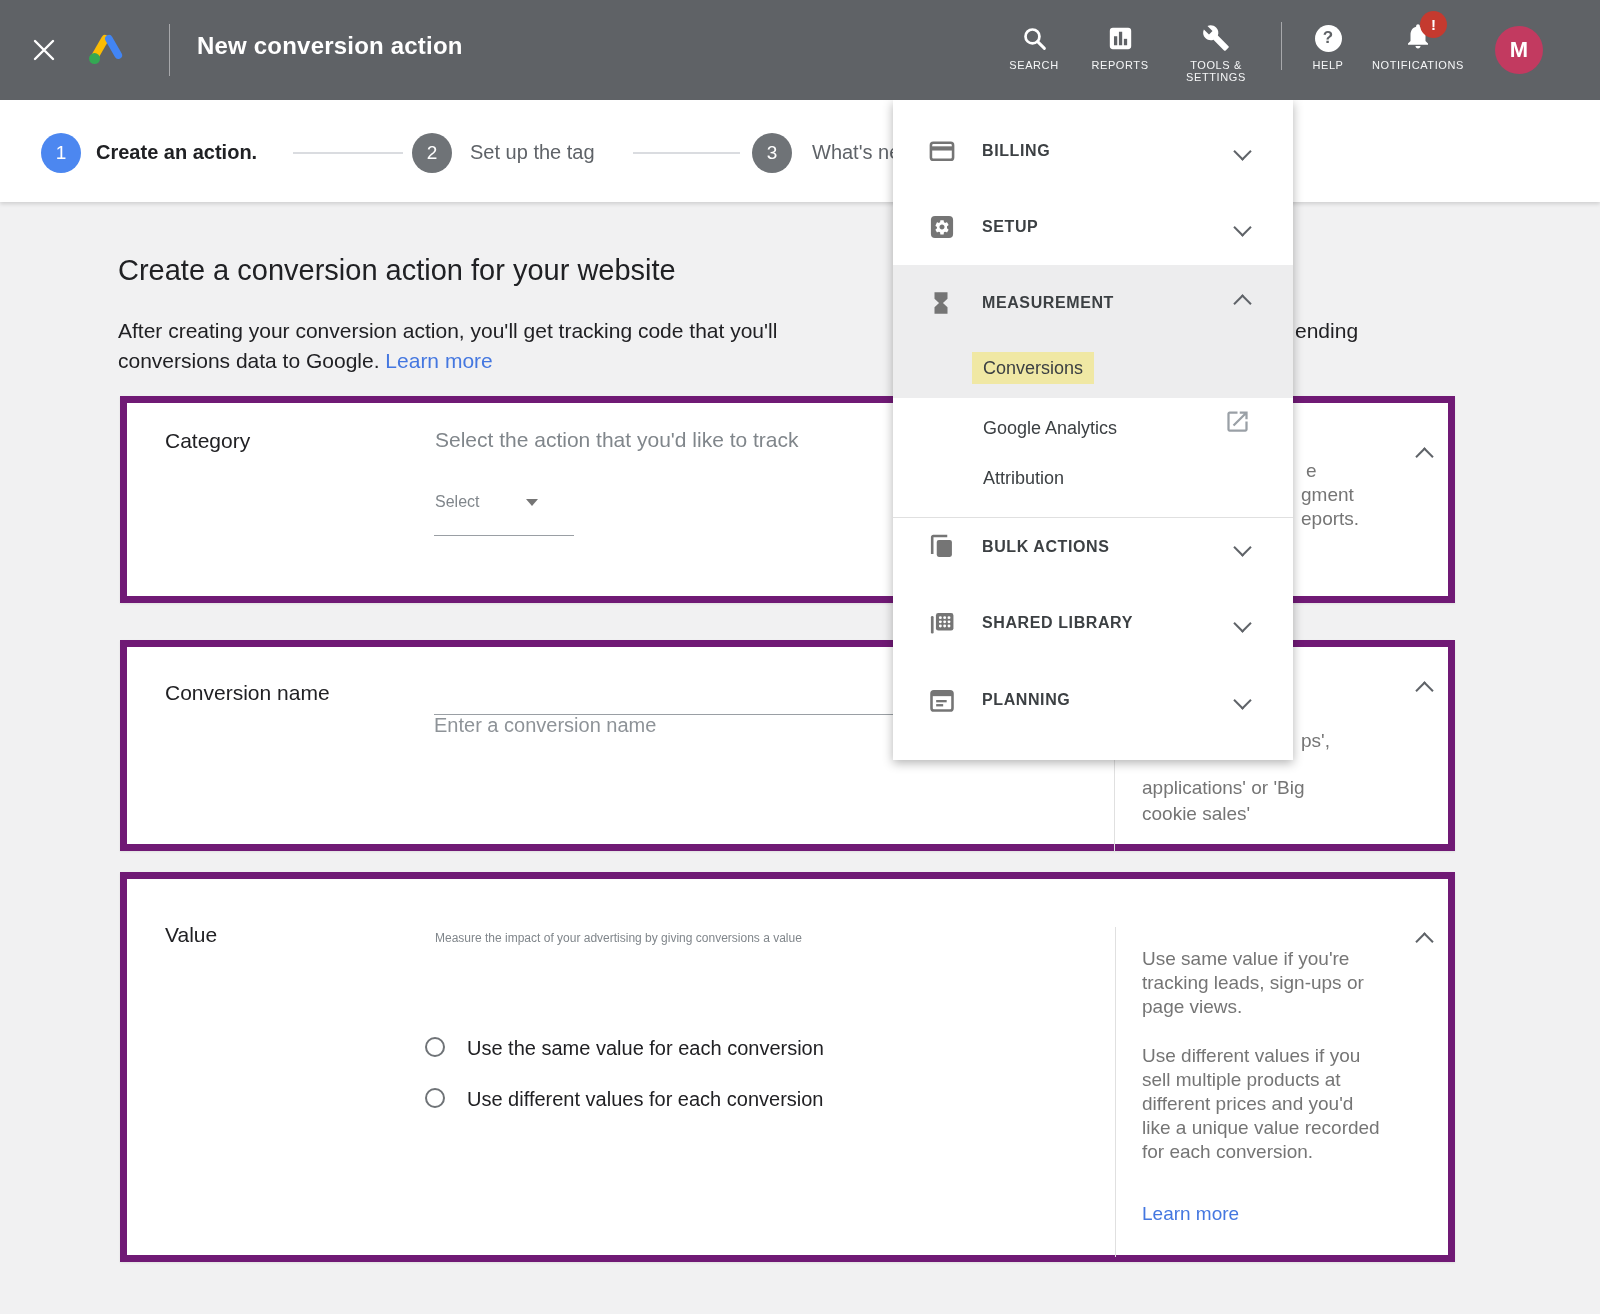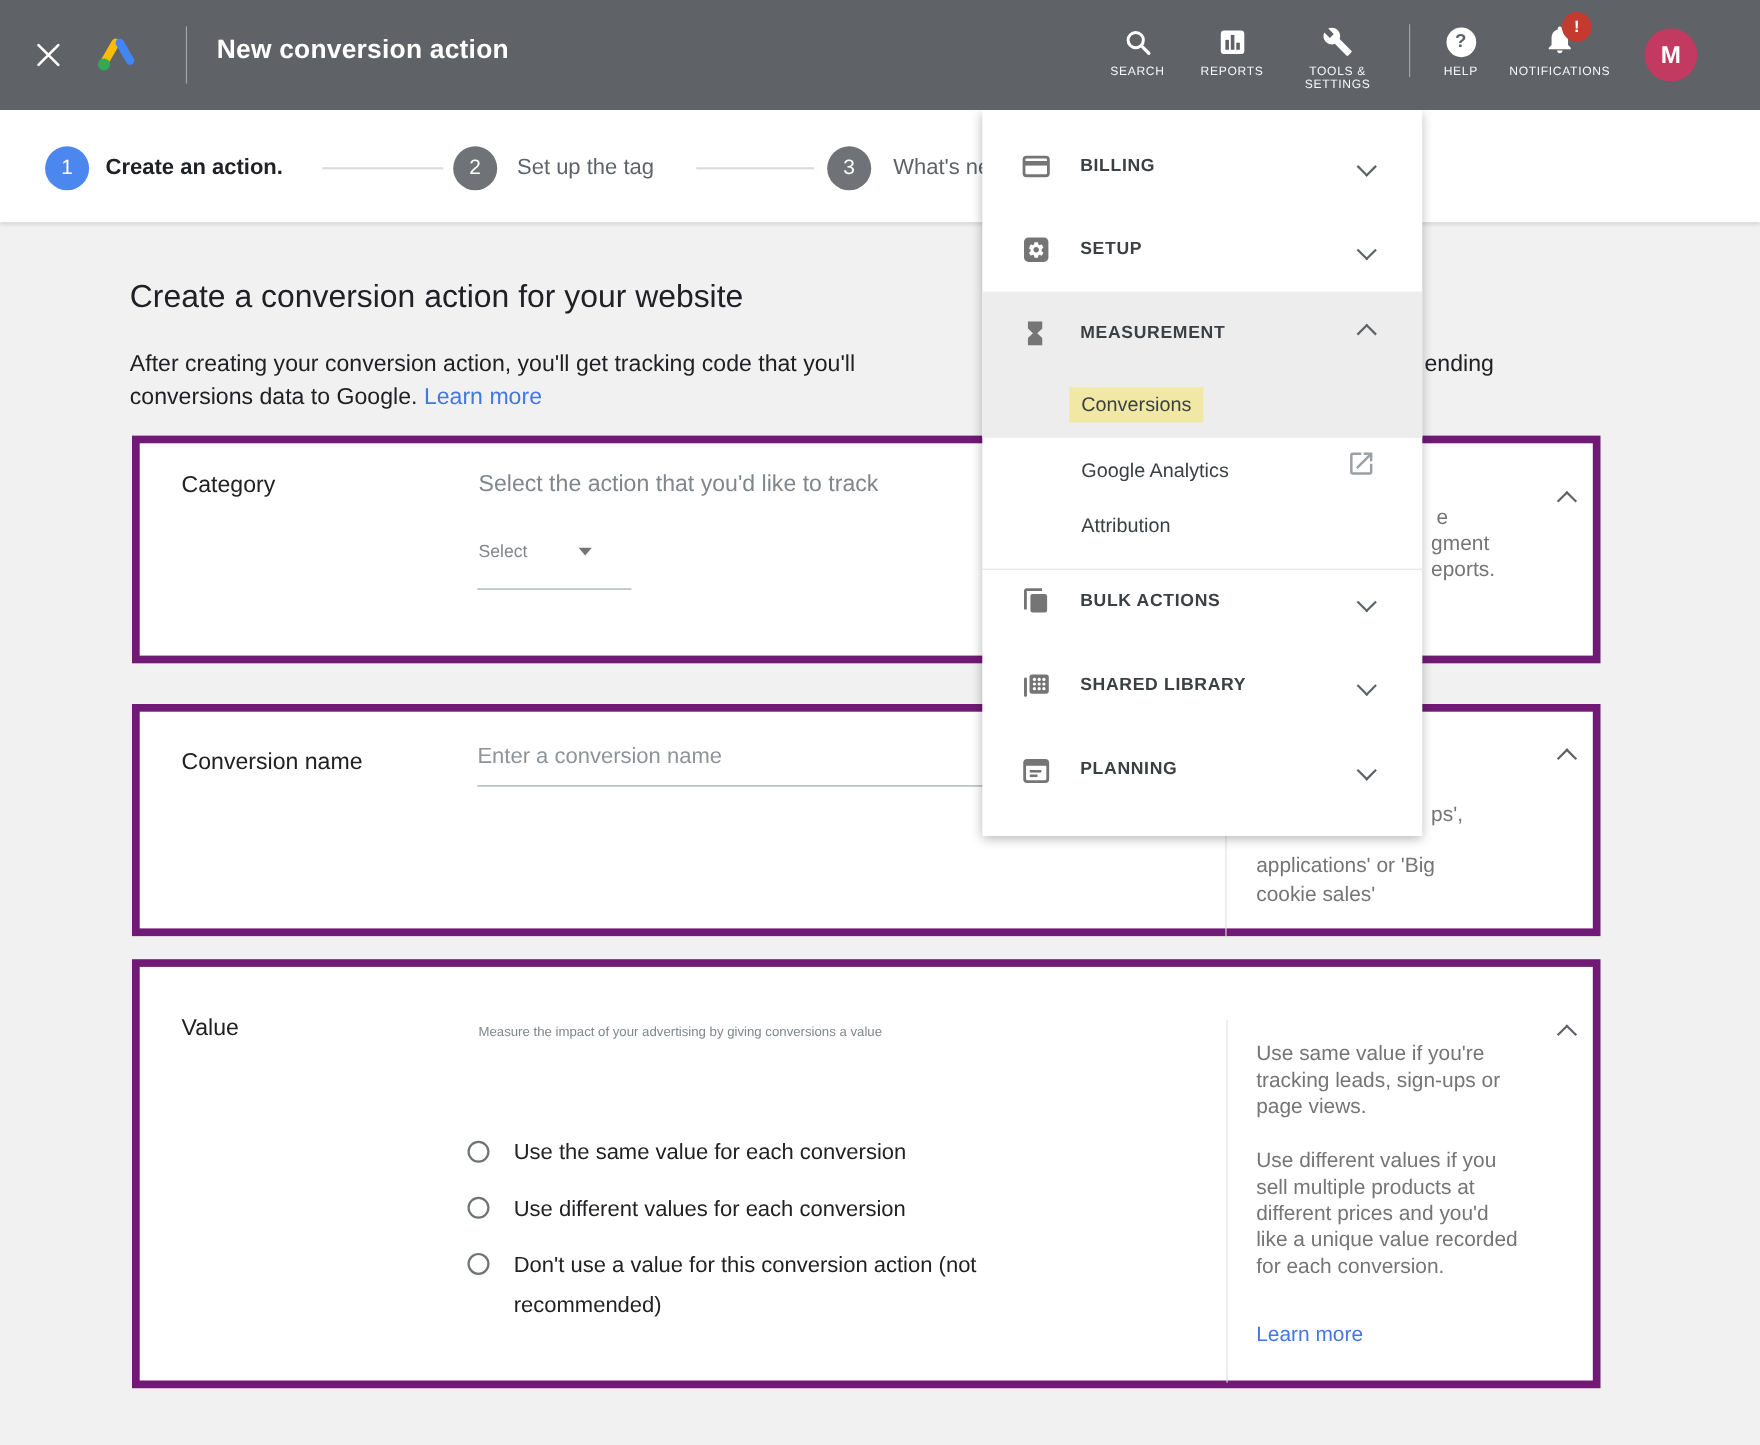--- a/index.html
+++ b/index.html
@@ -53,21 +53,21 @@
   .vdiv{position:absolute;width:1px;background:#e0e0e0;}
   .helptxt{position:absolute;width:238px;font-size:19px;line-height:24px;color:#757575;}
   .frag{position:absolute;font-size:19px;line-height:24px;color:#757575;white-space:nowrap;}
   .caret{display:inline-block;width:0;height:0;border-left:6px solid transparent;border-right:6px solid transparent;
     border-top:7px solid #757575;vertical-align:middle;}
   .uline{position:absolute;height:1px;background:#9a9fa4;}
   .radio{width:20px;height:20px;border:2px solid #6f7377;border-radius:50%;flex:0 0 auto;margin-top:7px;cursor:pointer;}
   .radiorow{position:absolute;left:298px;display:flex;gap:22px;align-items:flex-start;}
   .radiolbl{font-size:20px;color:#212124;line-height:37px;width:560px;}
   .name-input{border:none;outline:none;background:transparent;font-family:"Liberation Sans",sans-serif;
-    font-size:20px;color:#4d7c0f;width:650px;}
+    font-size:20px;color:#4d7c0f;width:650px;margin-top:37px;}
   .name-input::placeholder{color:#8e9398;opacity:1;}
 
   
   .menu{position:absolute;left:893px;top:100px;width:400px;height:660px;background:#fff;z-index:30;
     box-shadow:0 3px 10px rgba(0,0,0,.3);}
   .mgray{position:absolute;left:0;top:165px;width:400px;height:133px;background:#ededee;}
   .mrow{position:absolute;left:0;width:400px;height:52px;display:flex;align-items:center;
     padding:0 44px 0 35px;cursor:pointer;}
   .mrow .micon{width:28px;height:28px;margin-right:26px;flex:0 0 auto;display:flex;align-items:center;}
   .mrow .mlabel{font-size:16px;font-weight:bold;letter-spacing:.6px;color:#3c4043;flex:1 1 auto;}
@@ -204,24 +204,20 @@
   <div class="gray" style="position:absolute;left:308px;top:40px;width:525px;font-size:12px;line-height:38px;">Measure the impact of your advertising by giving conversions a value</div>
 
   <div class="radiorow" style="top:151px;">
     <span class="radio"></span>
     <span class="radiolbl">Use the same value for each conversion</span>
   </div>
   <div class="radiorow" style="top:202px;">
     <span class="radio"></span>
     <span class="radiolbl">Use different values for each conversion</span>
   </div>
-  <div class="radiorow" style="top:253px;">
-    <span class="radio"></span>
-    <span class="radiolbl">Don't use a value for this conversion action (not recommended)</span>
-  </div>
 
   <div class="vdiv" style="left:988px;top:48px;height:330px;"></div>
   <span class="cardchev" style="top:55px;"><span class="chev up"></span></span>
   <div class="helptxt" style="left:1015px;top:68px;">
     <div>Use same value if you're tracking leads, sign-ups or page views.</div>
     <div style="margin-top:25px;">Use different values if you sell multiple products at different prices and you'd like a unique value recorded for each conversion.</div>
     <div style="margin-top:38px;"><a class="lnk">Learn more</a></div>
   </div>
 </div>
 

